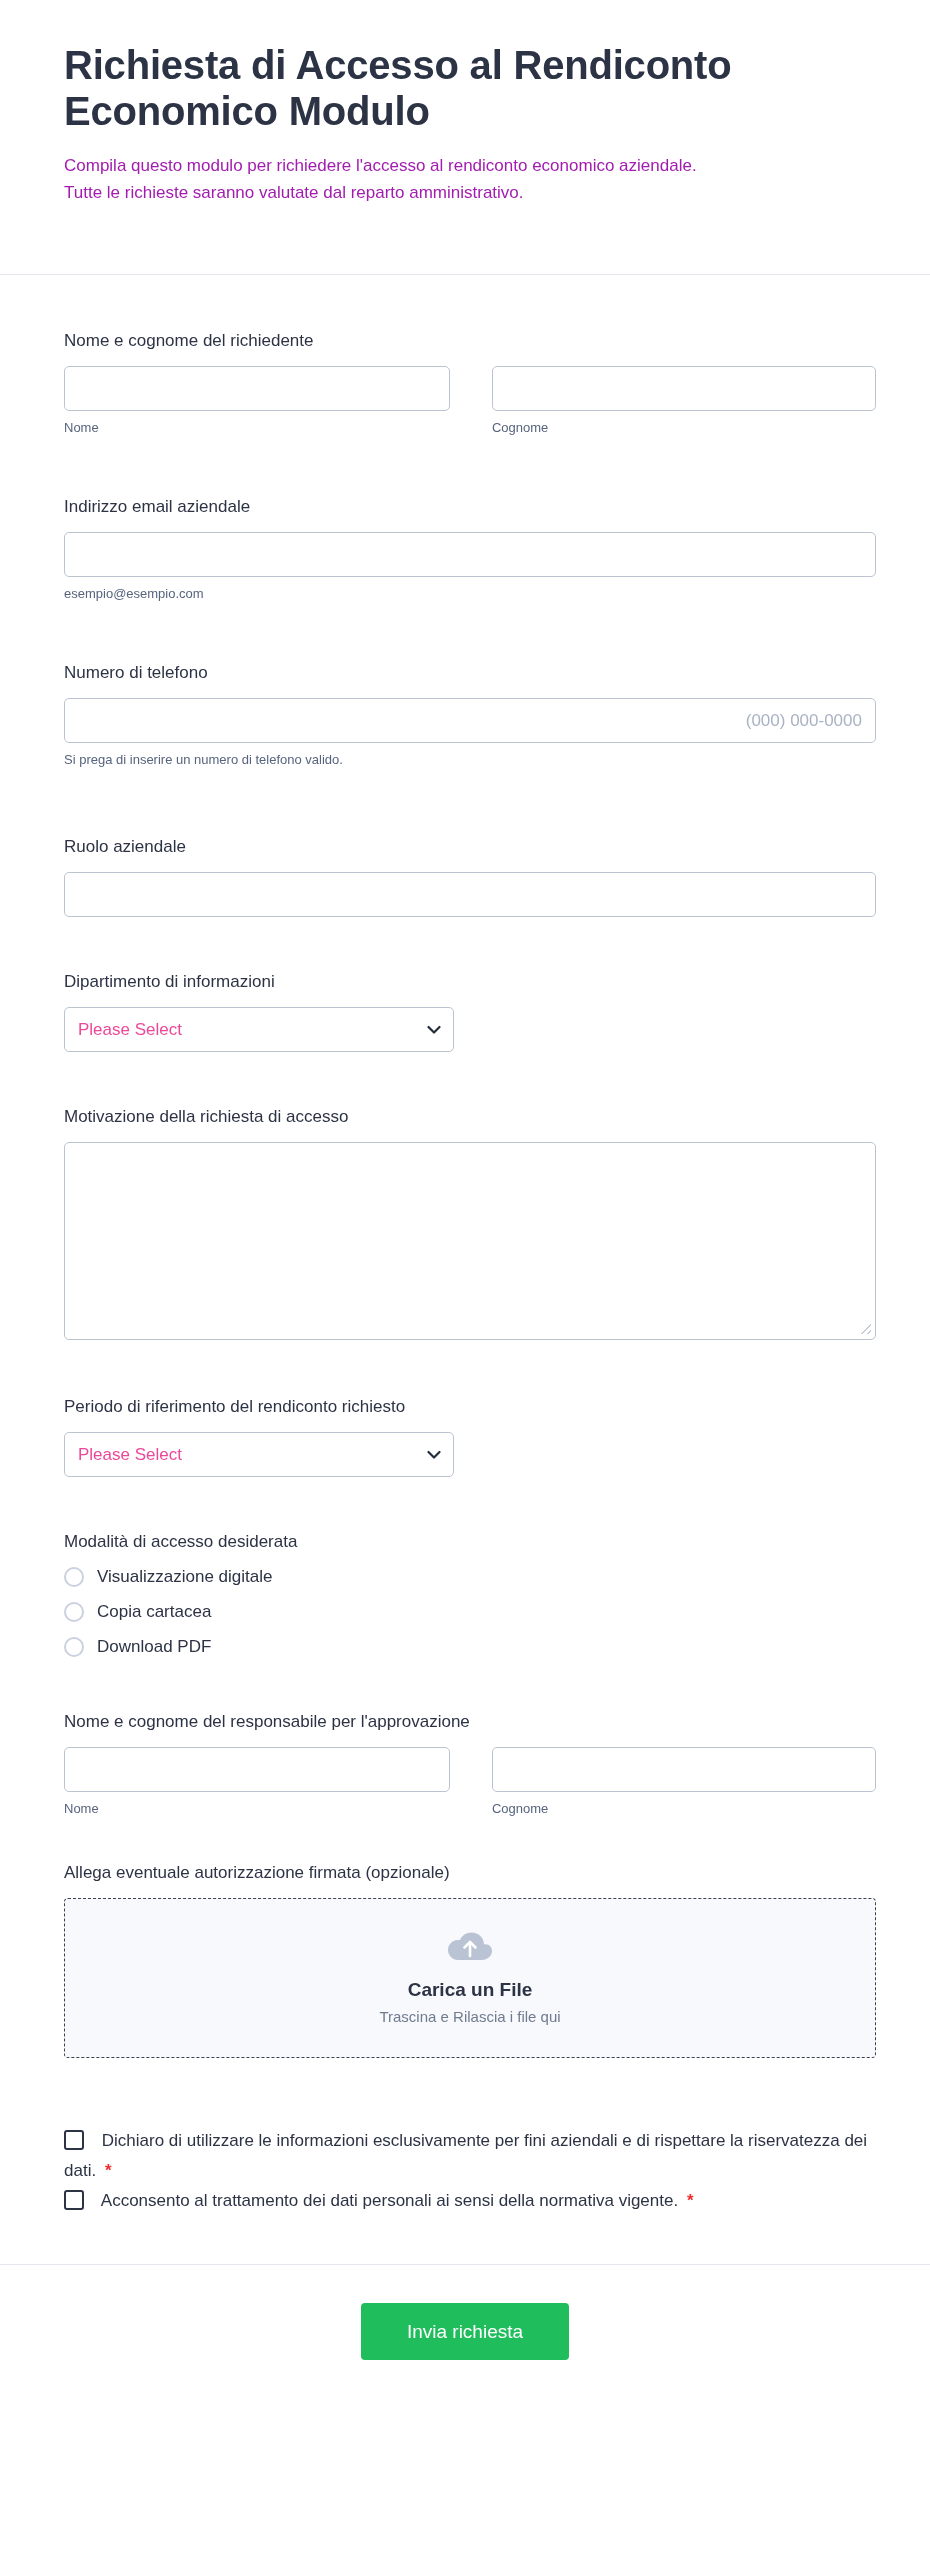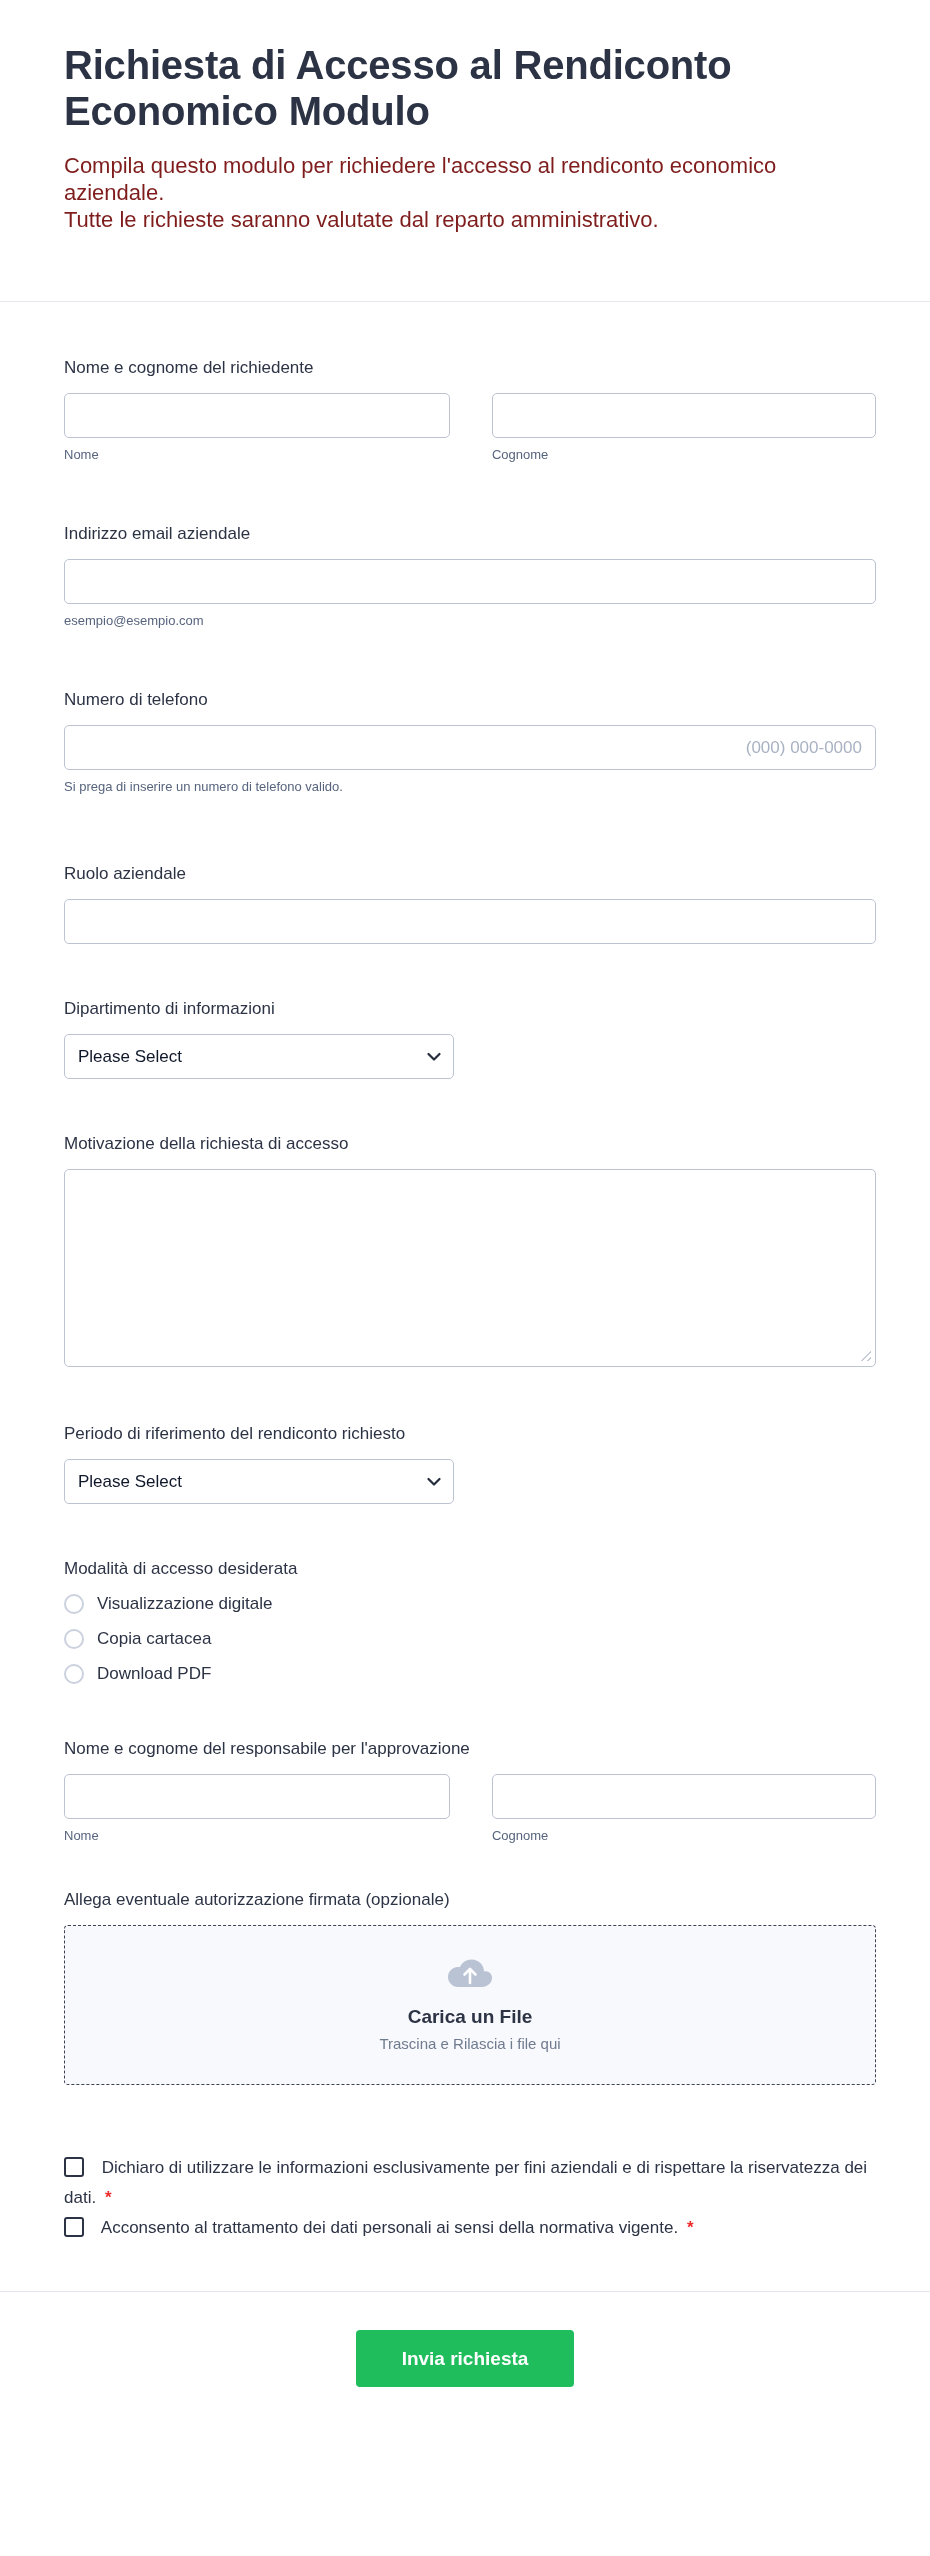--- a/index.html
+++ b/index.html
@@ -11,21 +11,21 @@
   }
   .page { width:930px; background:#fff; }
 
   
   .form-header { padding:42px 56px 68px 64px; }
   .page-title {
     font-size:40px; font-weight:700; line-height:46px;
     color:#2c3345; letter-spacing:-0.2px;
   }
   .page-subtitle {
-    margin-top:18px; font-size:22px; line-height:27px; color:#7f1d1d;
+    margin-top:18px; font-size:17px; line-height:27px; color:#a21caf;
   }
   .divider { border-top:1px solid #e4e7ef; width:930px; }
 
   
   .form-body { padding:56px 54px 0 64px; }
   .form-group { margin-bottom:62px; }
   .form-group.compact { margin-bottom:55px; }
   .field-label {
     display:block; font-size:17px; font-weight:500;
     color:#2c3345; margin-bottom:15px;
@@ -47,21 +47,21 @@
   .sublabel {
     display:block; margin-top:9px;
     font-size:13px; color:#57647e;
   }
 
   
   .select-wrap { position:relative; width:390px; }
   select {
     width:100%; height:45px; padding:0 40px 0 13px;
     appearance:none; -webkit-appearance:none; -moz-appearance:none;
-    color:#0f172a; cursor:pointer;
+    color:#ec4899; cursor:pointer;
   }
   .select-chevron {
     position:absolute; right:13px; top:18px; pointer-events:none;
     width:14px; height:10px; display:block;
   }
 
   
   .textarea-wrap { position:relative; width:812px; }
   textarea {
     width:100%; height:198px; padding:10px 13px; resize:none;
@@ -105,21 +105,21 @@
     vertical-align:-4px; margin:0 13px 0 0;
   }
   .required-asterisk { color:#ee2b2b; font-weight:700; margin-left:4px; }
 
   
   .form-footer { padding:38px 0 46px 0; text-align:center; }
   .submit-button {
     font-family: "Liberation Sans", "DejaVu Sans", sans-serif;
     display:inline-block; border:none; cursor:pointer;
     background:#1fbd5c; color:#ffffff;
-    font-size:19px; font-weight:700;
+    font-size:19px; font-weight:400;
     height:57px; padding:10px 46px; border-radius:4px;
   }
 </style>
 </head>
 <body>
 
 <div class="page">
 
   <div class="form-header">
     <h1 class="page-title">

